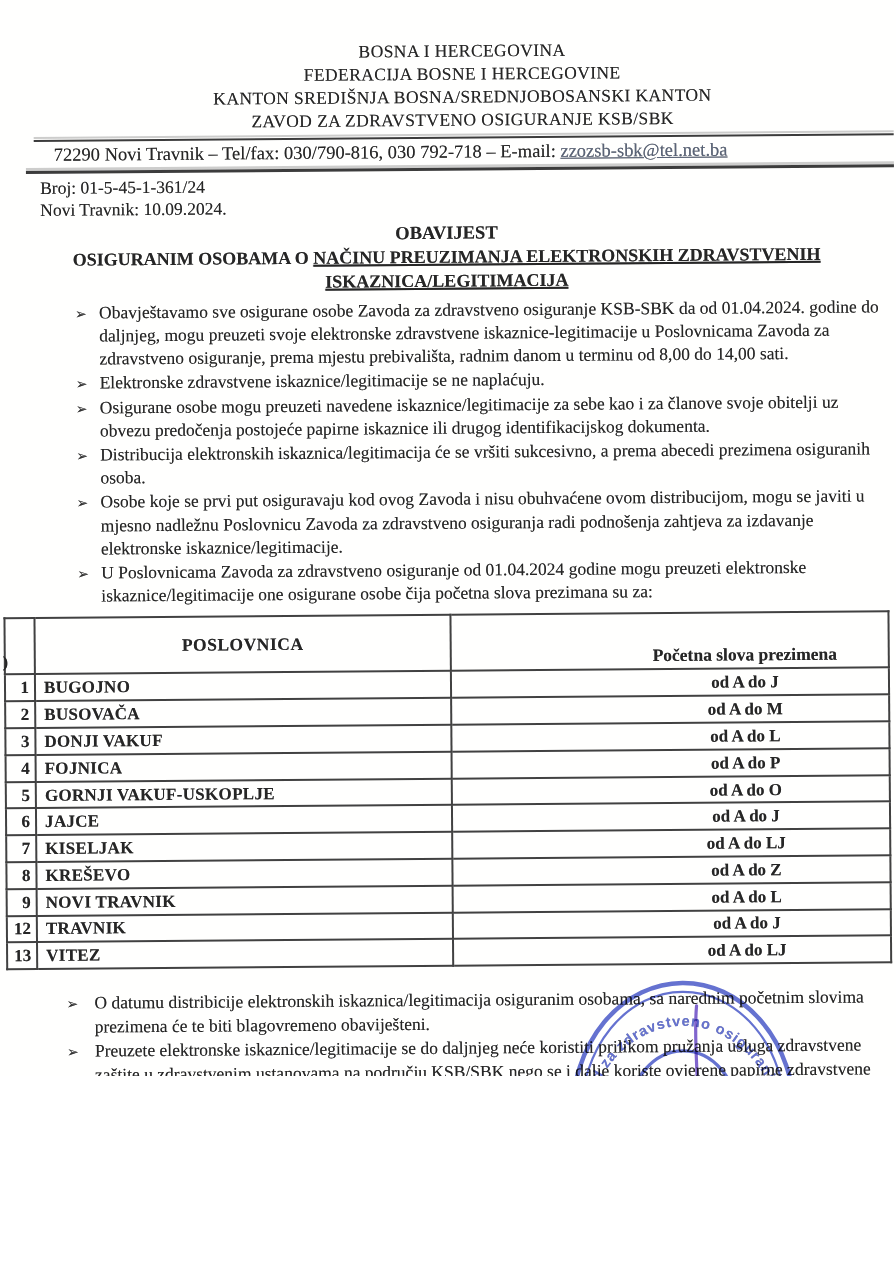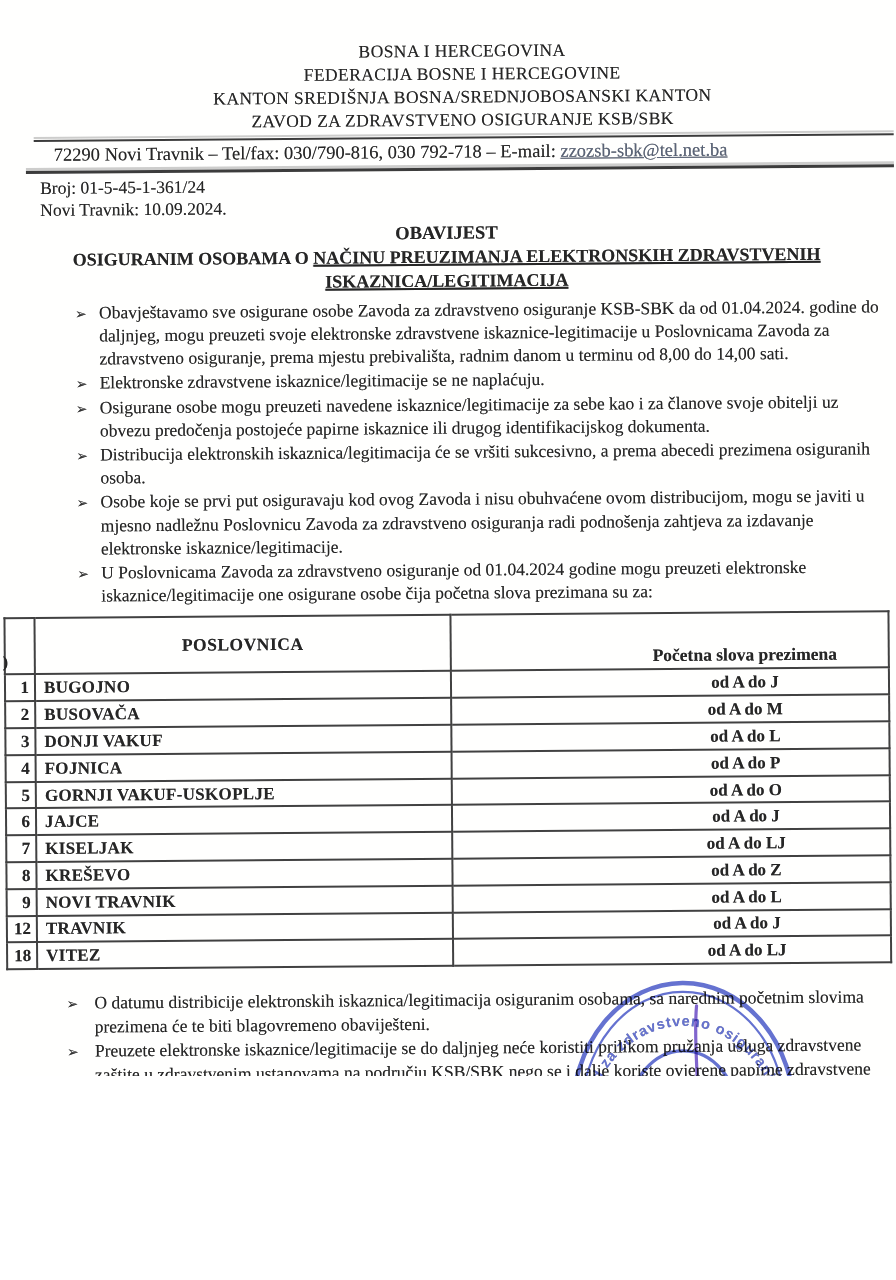--- a/index.html
+++ b/index.html
@@ -195,21 +195,21 @@
             <td class="td-letters">od A do  L</td>
           </tr>
 
           <tr>
             <td class="td-no">12</td>
             <td class="td-office">TRAVNIK</td>
             <td class="td-letters">od A do  J</td>
           </tr>
 
           <tr>
-            <td class="td-no">18</td>
+            <td class="td-no">13</td>
             <td class="td-office">VITEZ</td>
             <td class="td-letters">od A do LJ</td>
           </tr>
         </tbody>
     </table>
 
     <div class="bullets bullets-bottom">
 
         <div class="bullet">
           <span class="marker">➢</span>

